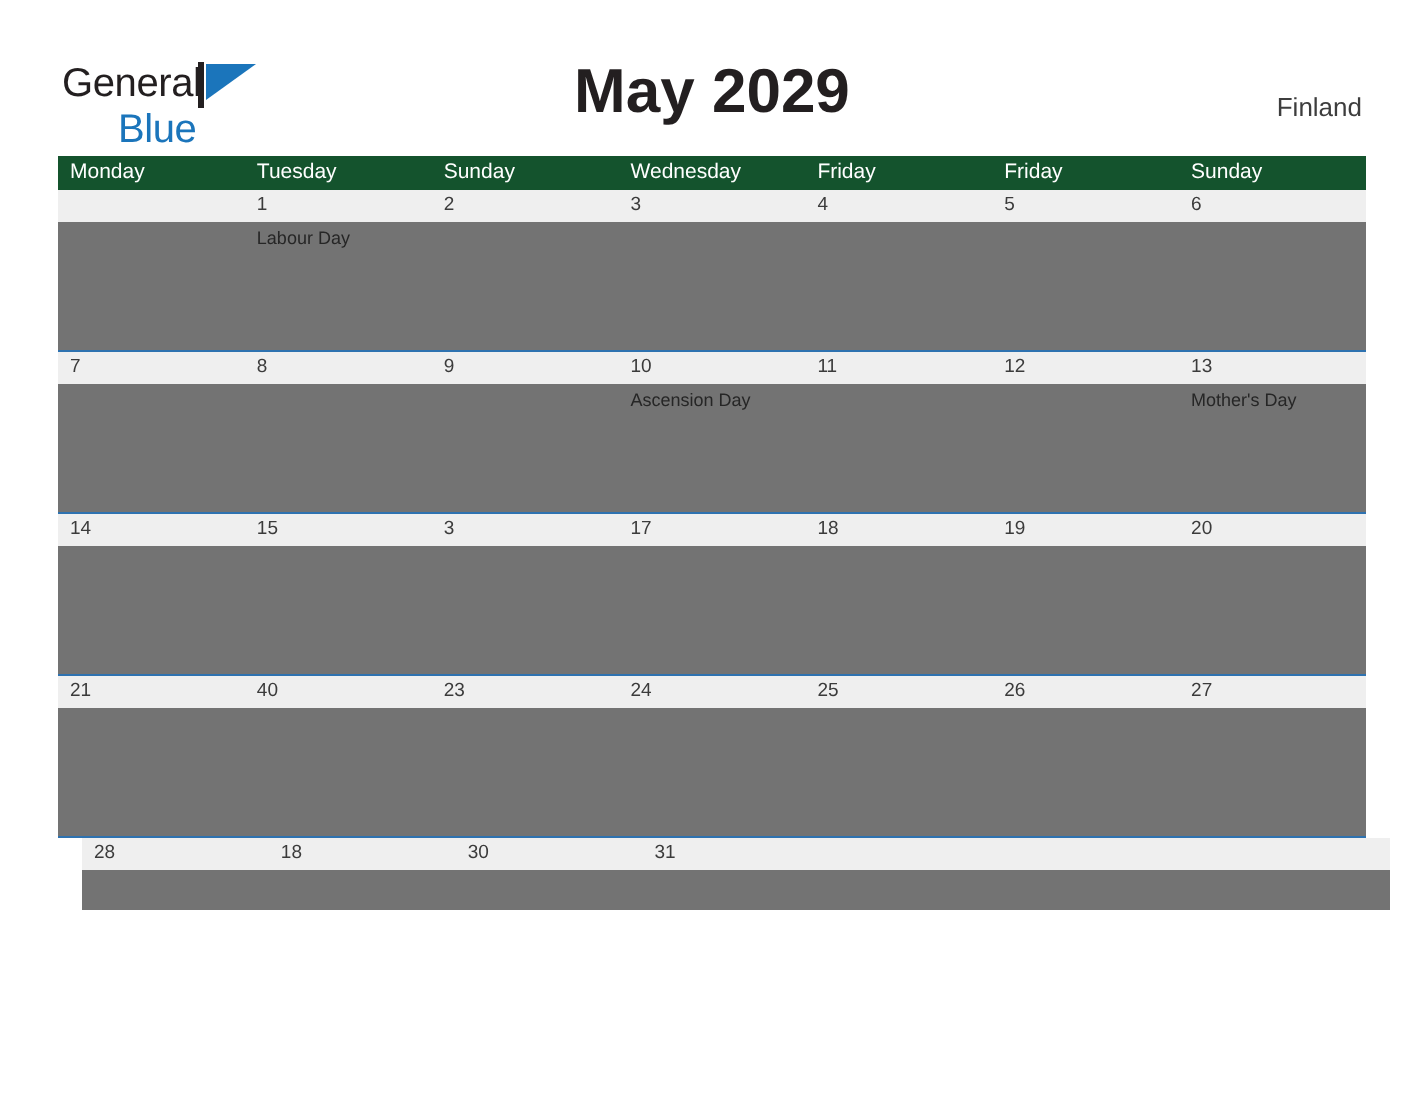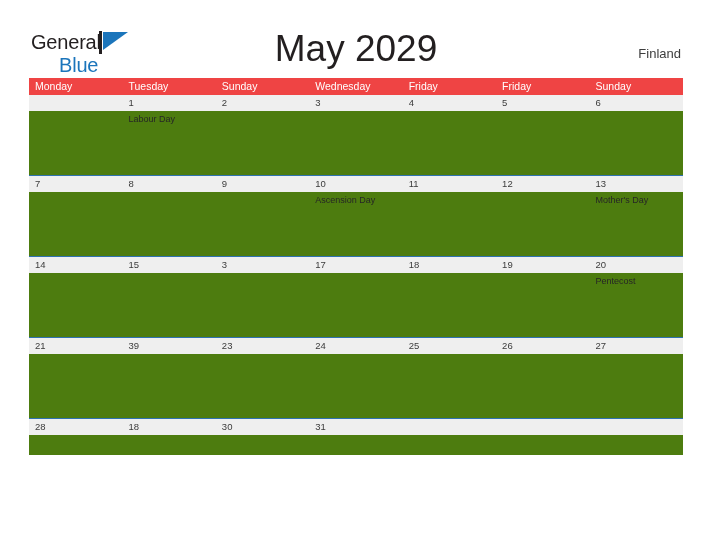--- a/index.html
+++ b/index.html
@@ -73,23 +73,23 @@
     letter-spacing: -0.2px;
     line-height: 22px;
   }
 
   .title {
     position: absolute;
     left: 0;
     top: 28px;
     width: 712px;
     text-align: center;
-    font-size: 37px;
+    font-size: 31px;
     color: #231f20;
-    font-weight: normal;
+    font-weight: bold;
     letter-spacing: 0px;
   }
 
   .country {
     position: absolute;
     right: 31px;
     top: 46px;
     font-size: 13px;
     color: #3d3d3d;
     text-align: right;
@@ -100,40 +100,41 @@
     position: absolute;
     left: 29px;
     top: 78px;
     width: 654px;
   }
 
   .weekday-header {
     display: flex;
     width: 100%;
     height: 17px;
-    background: #ef4444;
+    background: #14532d;
   }
   .weekday-cell {
     flex: 1 1 0;
     color: #ffffff;
     font-size: 10.5px;
     line-height: 17px;
     padding-left: 6px;
     box-sizing: border-box;
     white-space: nowrap;
     overflow: hidden;
   }
 
   .week-row {
     width: 100%;
     border-bottom: 1.5px solid #2e72b0;
     box-sizing: border-box;
   }
   .week-row:last-child {
     border-bottom: none;
+    margin-left: 12px;
   }
 
   .week-dates {
     display: flex;
     width: 100%;
     height: 16px;
     background: #efefef;
   }
   .date-cell {
     flex: 1 1 0;
@@ -141,21 +142,21 @@
     color: #3b3b3b;
     line-height: 16px;
     padding-left: 6px;
     box-sizing: border-box;
   }
 
   .week-events {
     display: flex;
     width: 100%;
     height: 64px;
-    background: #4d7c0f;
+    background: #737373;
   }
   .event-cell {
     flex: 1 1 0;
     padding: 3px 4px 0 6px;
     box-sizing: border-box;
   }
   .event-text {
     font-size: 9px;
     color: #262626;
     line-height: 11px;
@@ -260,29 +261,26 @@
             <div class="date-cell">19</div>
             <div class="date-cell">20</div>
           </div>
           <div class="week-events">
             <div class="event-cell"></div>
             <div class="event-cell"></div>
             <div class="event-cell"></div>
             <div class="event-cell"></div>
             <div class="event-cell"></div>
             <div class="event-cell"></div>
-            <div class="event-cell">
-              <div class="event-text">Pentecost</div>
-            </div>
           </div>
         </div>
         <div class="week-row">
           <div class="week-dates">
             <div class="date-cell">21</div>
-            <div class="date-cell">39</div>
+            <div class="date-cell">40</div>
             <div class="date-cell">23</div>
             <div class="date-cell">24</div>
             <div class="date-cell">25</div>
             <div class="date-cell">26</div>
             <div class="date-cell">27</div>
           </div>
           <div class="week-events">
             <div class="event-cell"></div>
             <div class="event-cell"></div>
             <div class="event-cell"></div>

